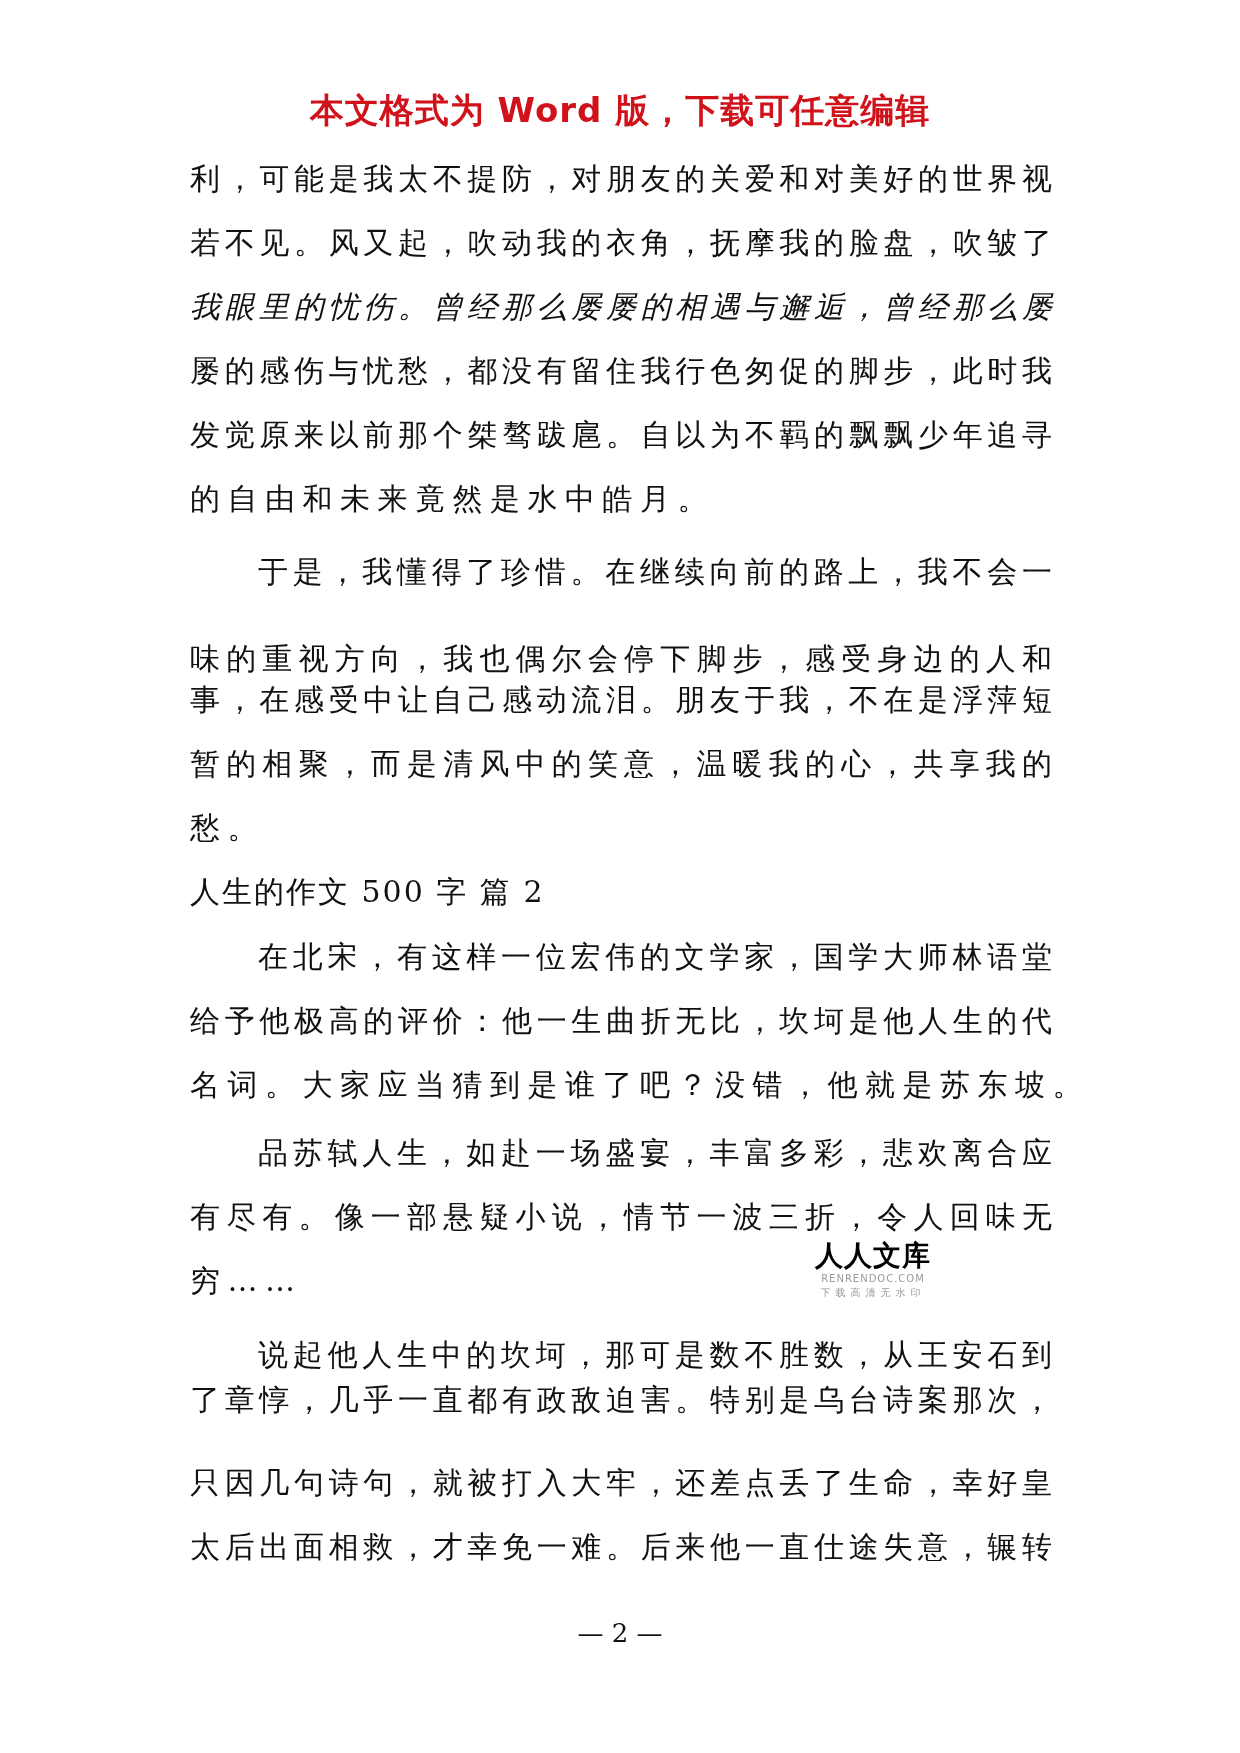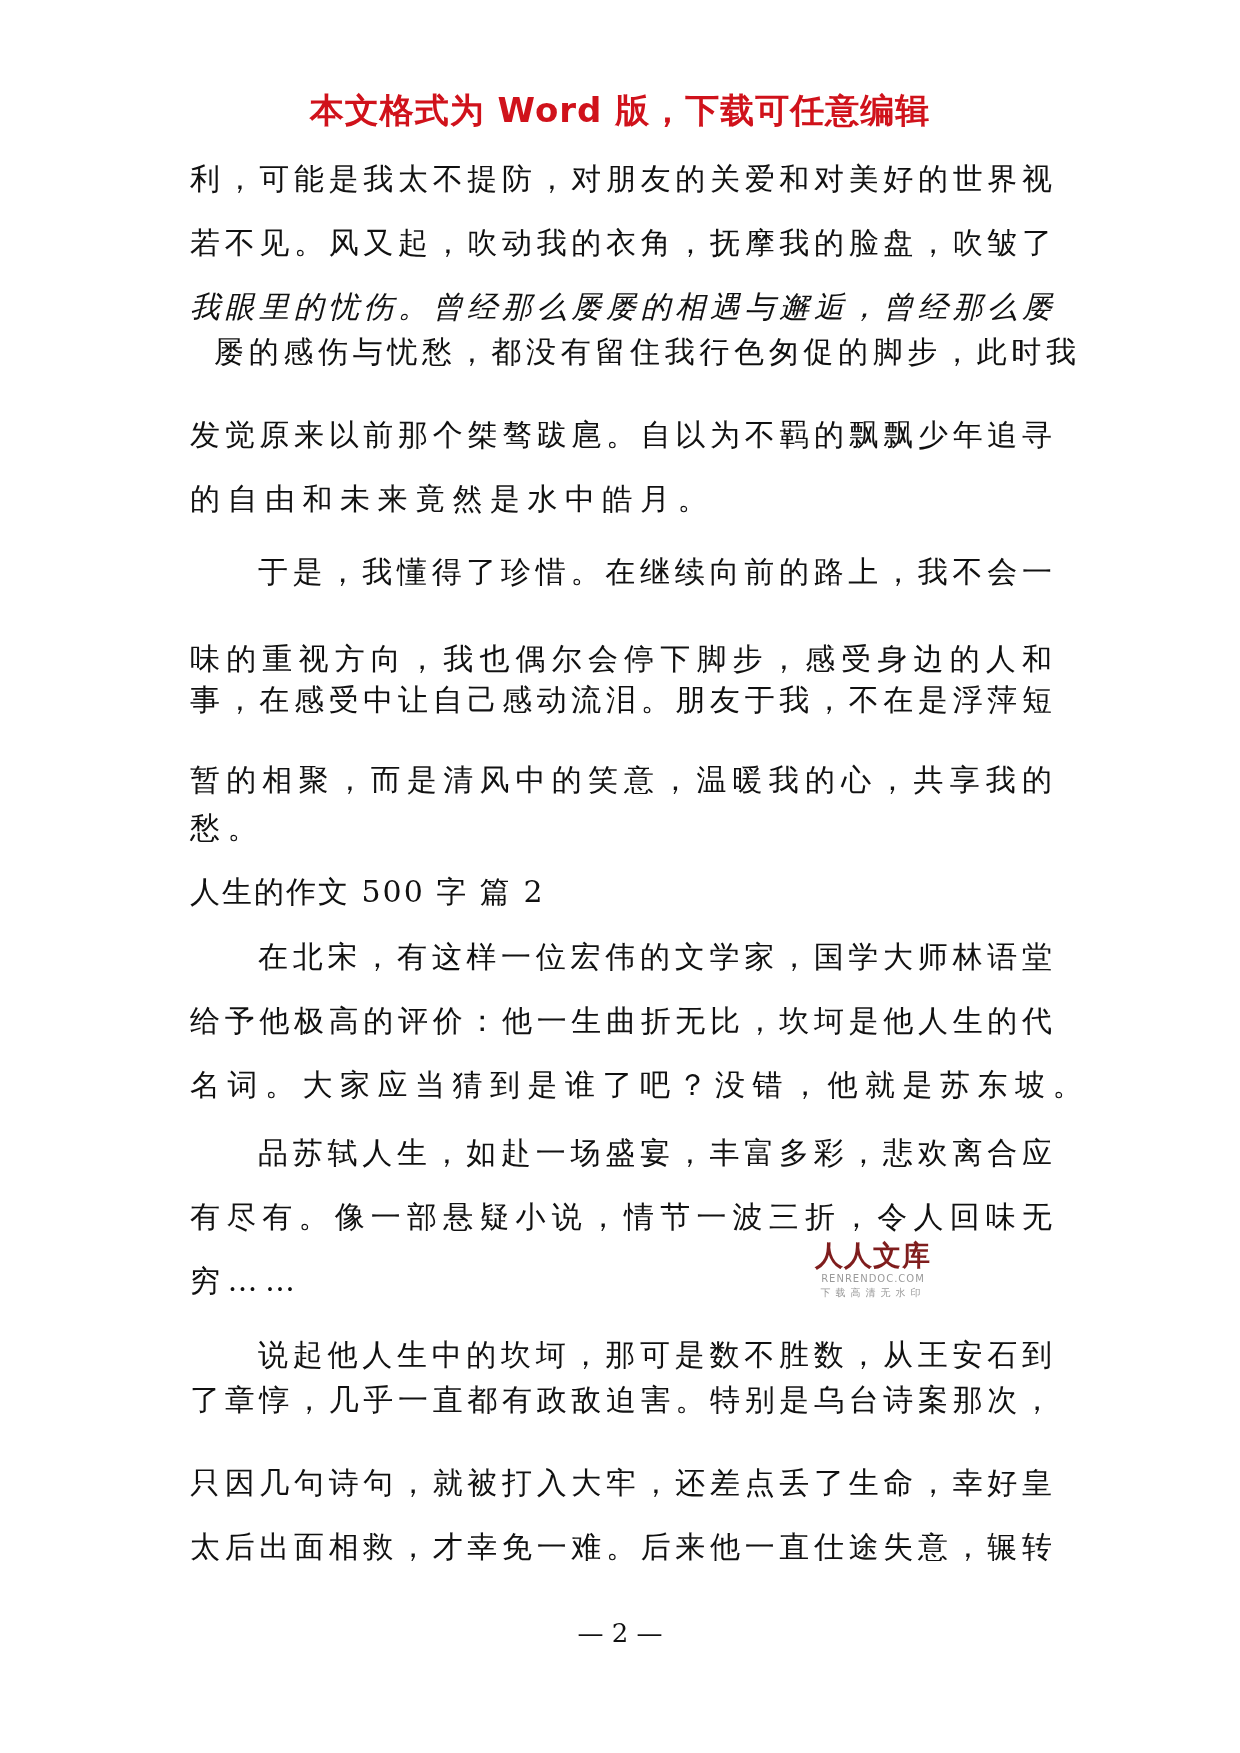--- a/index.html
+++ b/index.html
@@ -20,45 +20,45 @@
     letter-spacing: 7.5px; line-height: 40px;
   }
   .line.justify { width: 862px; text-align: justify; text-align-last: justify; letter-spacing: 0; }
   .line.indent { left: 68px; width: 794px; }
   .heading { letter-spacing: 2px; }
   .watermark {
     position: absolute; left: 808px; top: 1240px; width: 130px; text-align: center;
     color: #9a9a9a;
     font-family: "DejaVu Sans", "Liberation Sans", sans-serif;
   }
-  .wm-cn { font-size: 28px; font-weight: bold; letter-spacing: 1px; line-height: 32px; color: #7f1d1d; }
+  .wm-cn { font-size: 28px; font-weight: bold; letter-spacing: 1px; line-height: 32px; color: #000000; }
   .wm-en { font-size: 10px; letter-spacing: 1px; line-height: 14px; }
   .wm-sub { font-size: 10px; letter-spacing: 5px; line-height: 14px; }
   .page-number {
     position: absolute; left: 0; top: 1618px; width: 1240px; text-align: center;
     font-family: "DejaVu Serif", "Liberation Serif", serif; font-size: 26px; color: #111;
   }
 </style>
 </head>
 <body>
 
 <div class="page">
   <div class="banner">本文格式为 Word 版，下载可任意编辑</div>
 
   <div class="body-text" id="body-text" style="top: 0px;">
       <div class="line justify" style="top: 159px;">利，可能是我太不提防，对朋友的关爱和对美好的世界视</div>
       <div class="line justify" style="top: 223px;">若不见。风又起，吹动我的衣角，抚摩我的脸盘，吹皱了</div>
       <div class="line justify" style="top: 287px; font-style: italic;">我眼里的忧伤。曾经那么屡屡的相遇与邂逅，曾经那么屡</div>
-      <div class="line justify" style="top: 332px; margin-left: 24px;">屡的感伤与忧愁，都没有留住我行色匆促的脚步，此时我</div>
+      <div class="line justify" style="top: 351px;">屡的感伤与忧愁，都没有留住我行色匆促的脚步，此时我</div>
       <div class="line justify" style="top: 415px;">发觉原来以前那个桀骜跋扈。自以为不羁的飘飘少年追寻</div>
       <div class="line" style="top: 479px;">的自由和未来竟然是水中皓月。</div>
       <div class="line justify indent" style="top: 552px;">于是，我懂得了珍惜。在继续向前的路上，我不会一</div>
       <div class="line justify" style="top: 616px; margin-top: 23px;">味的重视方向，我也偶尔会停下脚步，感受身边的人和</div>
       <div class="line justify" style="top: 680px;">事，在感受中让自己感动流泪。朋友于我，不在是浮萍短</div>
-      <div class="line justify" style="top: 760px;">暂的相聚，而是清风中的笑意，温暖我的心，共享我的</div>
+      <div class="line justify" style="top: 744px;">暂的相聚，而是清风中的笑意，温暖我的心，共享我的</div>
       <div class="line" style="top: 808px;">愁。</div>
       <div class="line heading" style="top: 872px;">人生的作文 500 字  篇 2</div>
       <div class="line justify indent" style="top: 937px;">在北宋，有这样一位宏伟的文学家，国学大师林语堂</div>
       <div class="line justify" style="top: 1001px;">给予他极高的评价：他一生曲折无比，坎坷是他人生的代</div>
       <div class="line" style="top: 1065px;">名词。大家应当猜到是谁了吧？没错，他就是苏东坡。</div>
       <div class="line justify indent" style="top: 1133px;">品苏轼人生，如赴一场盛宴，丰富多彩，悲欢离合应</div>
       <div class="line justify" style="top: 1197px;">有尽有。像一部悬疑小说，情节一波三折，令人回味无</div>
       <div class="line" style="top: 1261px;">穷……</div>
       <div class="line justify indent" style="top: 1335px;">说起他人生中的坎坷，那可是数不胜数，从王安石到</div>
       <div class="line justify" style="top: 1380px;">了章惇，几乎一直都有政敌迫害。特别是乌台诗案那次，</div>

